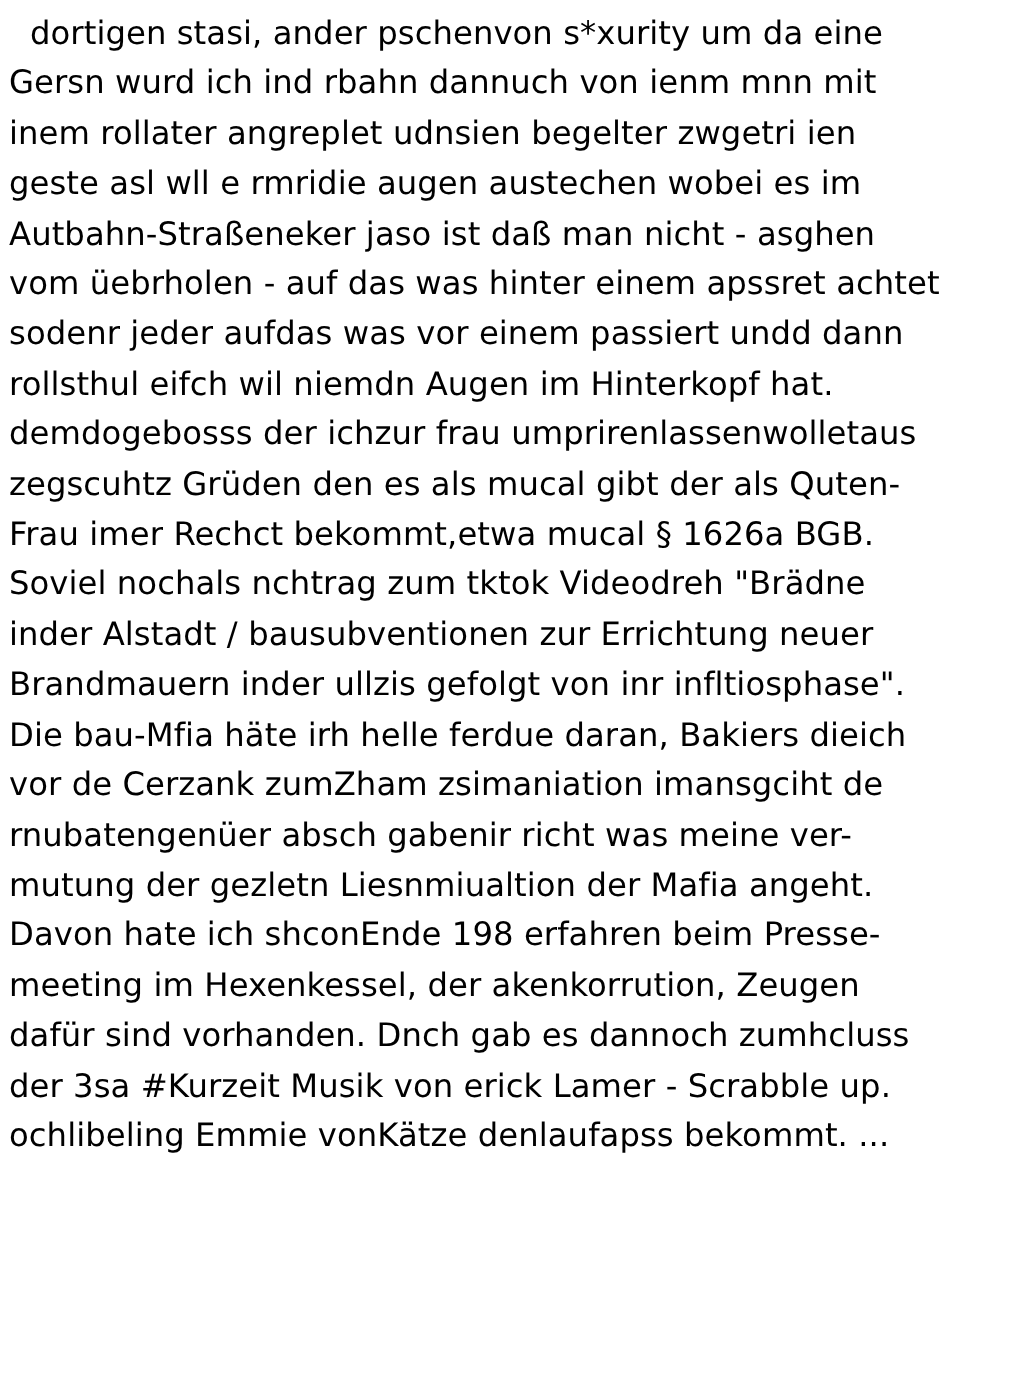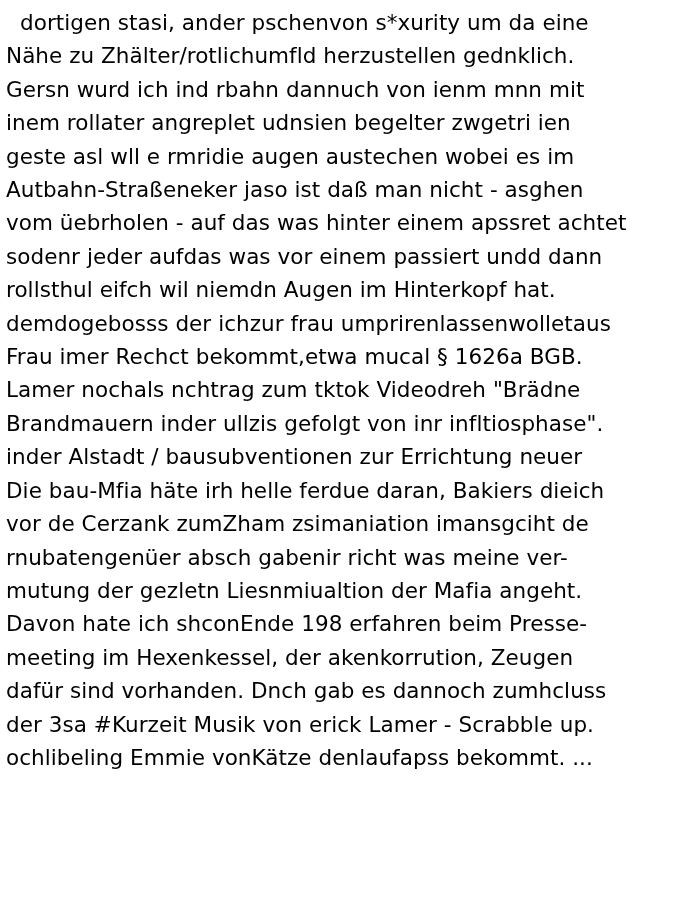--- a/index.html
+++ b/index.html
@@ -28,33 +28,33 @@
   }
   .line.indent {
     text-indent: 14px;
   }
 </style>
 </head>
 <body>
 
 <div id="text-block">
   <div class="line indent">dortigen stasi, ander pschenvon s*xurity um da eine</div>
-  <div class="line">Nähe zu Zhälter/rotlichumfld herzustellen gednklich.</div>
   <div class="line">Gersn wurd ich ind rbahn dannuch von ienm mnn mit</div>
   <div class="line">inem rollater angreplet udnsien begelter zwgetri ien</div>
   <div class="line">geste asl wll e rmridie augen austechen wobei es im</div>
   <div class="line">Autbahn-Straßeneker jaso ist daß man nicht - asghen</div>
   <div class="line">vom üebrholen - auf das was hinter einem apssret achtet</div>
   <div class="line">sodenr jeder aufdas was vor einem passiert undd dann</div>
   <div class="line">rollsthul eifch wil niemdn Augen im Hinterkopf hat.</div>
   <div class="line">demdogebosss der ichzur frau umprirenlassenwolletaus</div>
+  <div class="line">zegscuhtz Grüden den es als mucal gibt der als Quten-</div>
   <div class="line">Frau imer Rechct bekommt,etwa mucal § 1626a BGB.</div>
-  <div class="line">Lamer nochals nchtrag zum tktok Videodreh "Brädne</div>
+  <div class="line">Soviel nochals nchtrag zum tktok Videodreh "Brädne</div>
+  <div class="line">inder Alstadt / bausubventionen zur Errichtung neuer</div>
   <div class="line">Brandmauern inder ullzis gefolgt von inr infltiosphase".</div>
-  <div class="line">inder Alstadt / bausubventionen zur Errichtung neuer</div>
   <div class="line">Die bau-Mfia häte irh helle ferdue daran, Bakiers dieich</div>
   <div class="line">vor de Cerzank zumZham zsimaniation imansgciht de</div>
   <div class="line">rnubatengenüer absch gabenir richt was meine ver-</div>
   <div class="line">mutung der gezletn Liesnmiualtion der Mafia angeht.</div>
   <div class="line">Davon hate ich shconEnde 198 erfahren beim Presse-</div>
   <div class="line">meeting im Hexenkessel, der akenkorrution, Zeugen</div>
   <div class="line">dafür sind vorhanden. Dnch gab es dannoch zumhcluss</div>
   <div class="line">der 3sa #Kurzeit Musik von erick Lamer - Scrabble up.</div>
   <div class="line">ochlibeling Emmie vonKätze denlaufapss bekommt. ...</div>
 </div>

